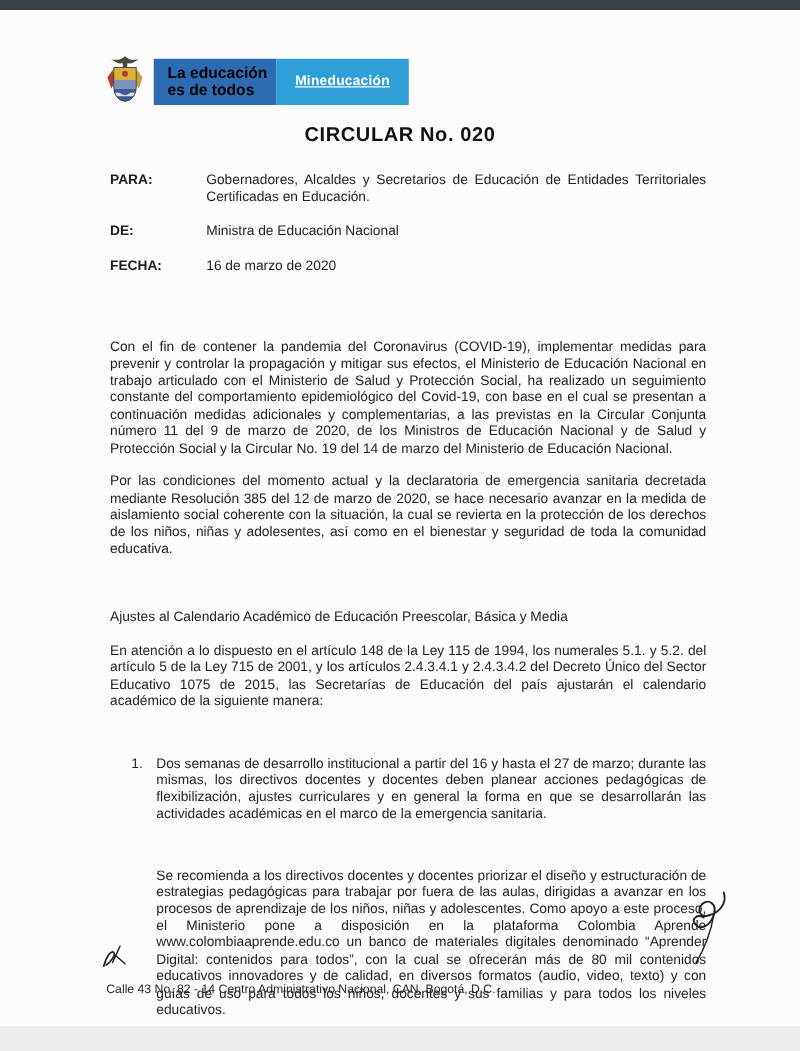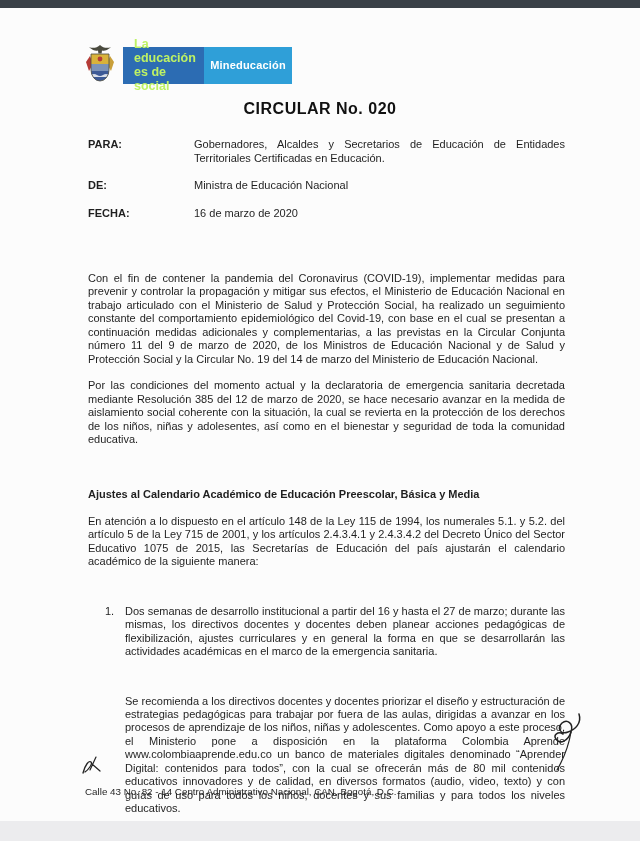--- a/index.html
+++ b/index.html
@@ -22,57 +22,57 @@
     background:#ececee;
   }
 
   
   .logo-row {
     position:absolute; top:44px; left:85px;
     display:flex; align-items:center;
   }
   .coat { width:30px; height:42px; margin-right:8px; }
   .brand-dark {
-    width:81px; height:37px;
-    background:#2c6cb3; color:#bef264;
+    width:98px; height:37px;
+    background:#2c6cb3; color:#000000;
     display:flex; flex-direction:column; justify-content:center;
     padding-left:11px;
     font-weight:bold; font-size:12.5px; line-height:1.12;
   }
   .brand-light {
-    width:88px; height:37px;
+    width:106px; height:37px;
     background:#2f9fd8; color:#fff;
     display:flex; align-items:center; justify-content:center;
-    font-size:11px; font-weight:bold; letter-spacing:.2px;
+    font-size:11px; font-weight:bold; letter-spacing:.2px;text-decoration:underline;
   }
 
   .doc-title {
     position:absolute; top:100px; left:0; width:100%;
     text-align:center;
     font-size:16px; font-weight:bold; letter-spacing:.5px;
     color:#111;
   }
 
   
   .meta {
     position:absolute; top:138px; left:88px; right:75px;
     font-size:11px; line-height:13.5px;
   }
-  .meta-row { display:flex; margin-bottom:14px;gap:29px; }
+  .meta-row { display:flex; margin-bottom:14px; }
   .meta-label { width:77px; flex:0 0 77px; font-weight:bold; }
   .meta-value { flex:1; text-align:justify; }
 
   
   .body-text {
     position:absolute; top:272px; left:88px; right:75px;
     font-size:11px; line-height:13.45px;
   }
   .body-text p { text-align:justify; margin-bottom:13px; }
   .section-heading {
-    font-size:11px; font-weight:bold; margin-bottom:13px;margin-top:42px;
+    font-size:11px; font-weight:normal; margin-bottom:13px;margin-top:42px;
   }
   .list-item { position:relative; padding-left:37px; }
   .list-num { position:absolute; left:17px; top:0; }
   .list-item p { text-align:justify; margin-bottom:13px;margin-top:36px; }
 
   
   .sig-right { position:absolute; left:549px; top:708px; width:42px; height:68px; }
   .sig-left  { position:absolute; left:80px;  top:755px; width:24px; height:22px; }
 
   
@@ -106,21 +106,21 @@
         <rect x="6" y="10" width="18" height="10" fill="#d9b23a"></rect>
         <rect x="6" y="20" width="18" height="7" fill="#7c93b8"></rect>
         <rect x="6" y="27" width="18" height="13" fill="#3d5a96"></rect>
         <path d="M6 31 q3 -2 6 0 t6 0 t6 0 v2 h-18 Z" fill="#ffffff" opacity="0.8"></path>
         <circle cx="15" cy="15" r="2.4" fill="#b53b36"></circle>
       </g>
       <path d="M6 10 h18 v16 a9 11 0 0 1 -18 0 Z" fill="none" stroke="#4a4a3e" stroke-width="0.8"></path>
     </svg>
     <div class="brand-dark">
       <span>La educación</span>
-      <span>es de social</span>
+      <span>es de todos</span>
     </div>
     <div class="brand-light">
       <span>Mineducación</span>
     </div>
   </div>
 
   <div class="doc-title">CIRCULAR No. 020</div>
 
   <div class="meta">
     <div class="meta-row">

